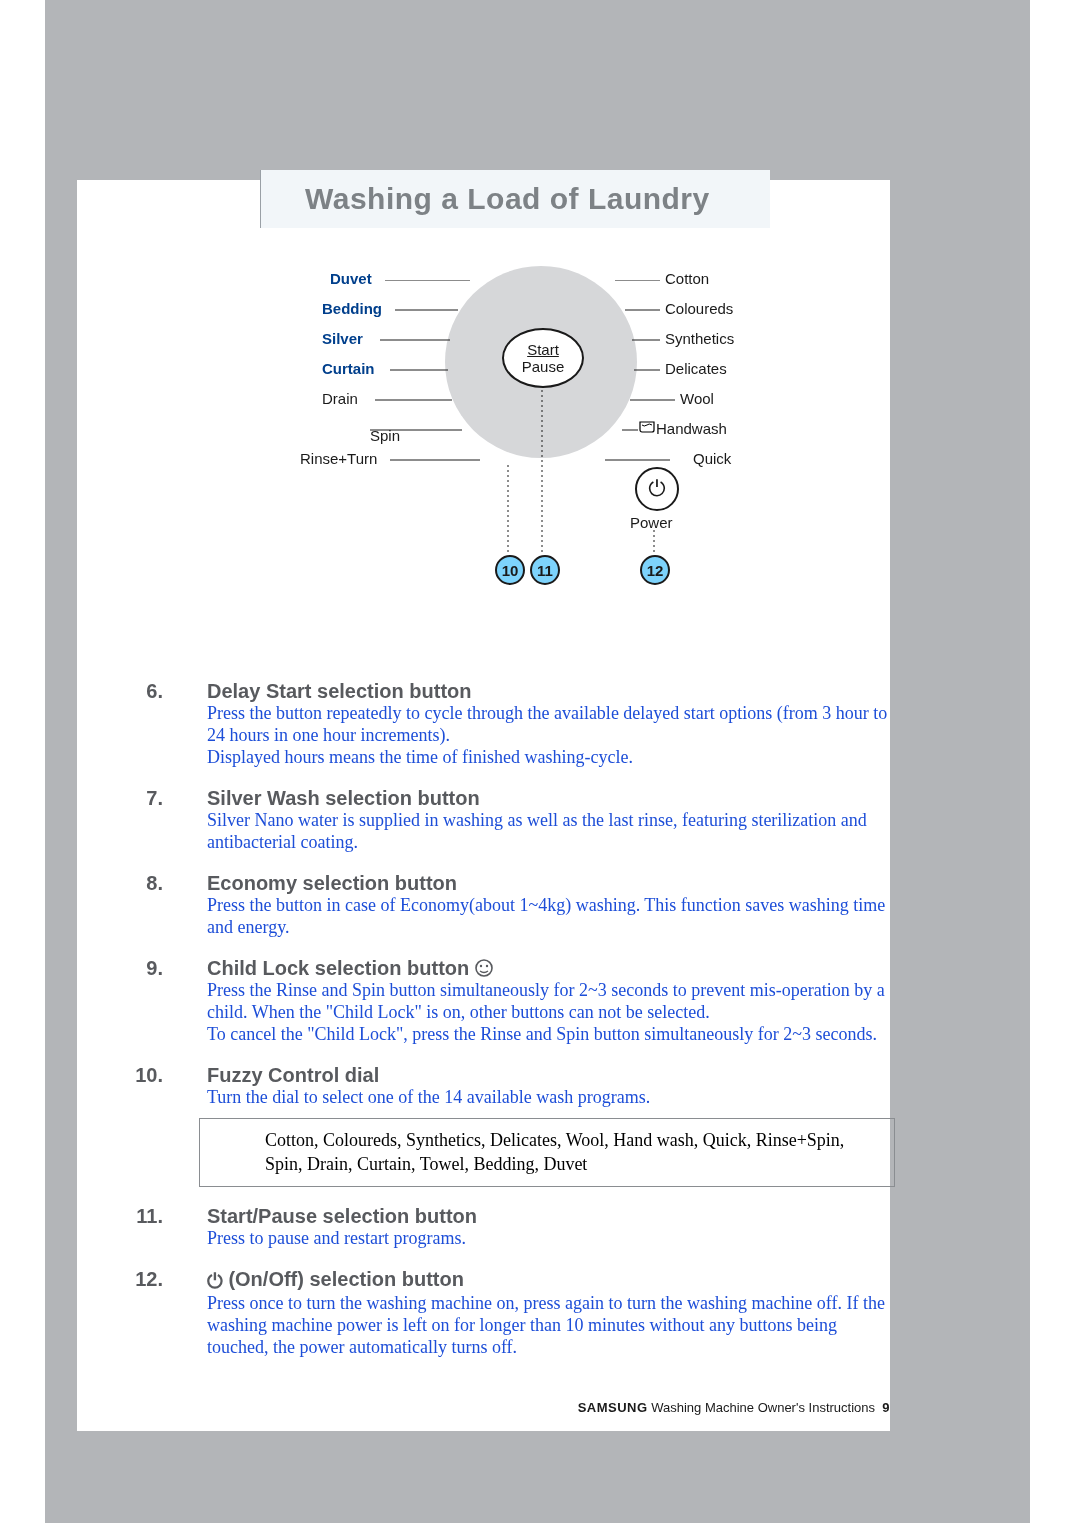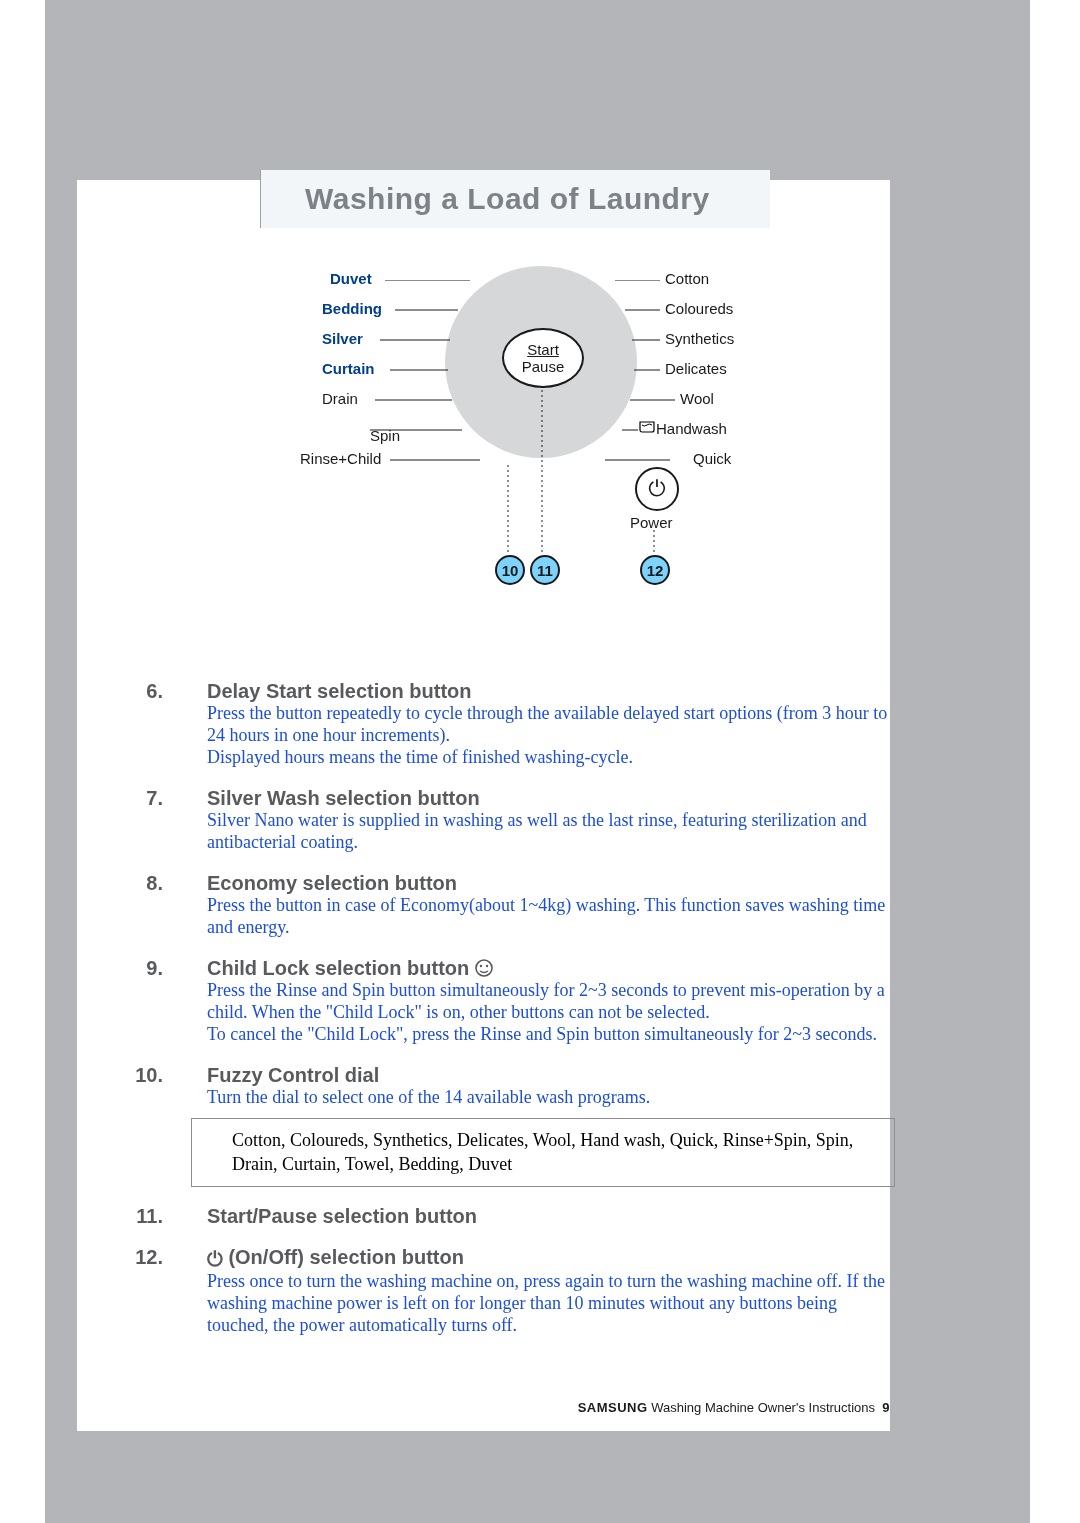--- a/index.html
+++ b/index.html
@@ -175,22 +175,22 @@
     line-height: 1.22;
     color: #1d4ed8;
     padding-left: 32px;
   }
   .item .headline { padding-left: 32px; position: relative; }
   .item .headline .num {
     position: absolute; left: -6px;
   }
   .program-box {
     border: 1px solid #8a8d91;
-    padding: 10px 24px 10px 40px;
-    margin: 10px 0 18px 16px;
+    padding: 10px 24px 10px 65px;
+    margin: 10px 0 18px 24px;
     font-family: Georgia, "Times New Roman", serif;
     font-size: 18px;
     line-height: 1.3;
   }
   .footer {
     position: absolute;
     left: 0;
     width: 890px;
     top: 1400px;
     text-align: right;
@@ -226,21 +226,21 @@
       <span class="ul">Start</span>
       <span>Pause</span>
     </div>
 
     <span class="dial-label left blue" style="left:0px; top:-10px;">Duvet</span>
     <span class="dial-label left blue" style="left:-8px; top:20px;">Bedding</span>
     <span class="dial-label left blue" style="left:-8px; top:50px;">Silver</span>
     <span class="dial-label left blue" style="left:-8px; top:80px;">Curtain</span>
     <span class="dial-label left" style="left:-8px; top:110px;">Drain</span>
     <span class="dial-label left" style="left:-8px; top:147px;margin-left:48px;">Spin</span>
-    <span class="dial-label left" style="left:-30px; top:170px;">Rinse+Child</span>
+    <span class="dial-label left" style="left:-30px; top:170px;">Rinse+Turn</span>
 
     <span class="dial-label right" style="left:335px; top:-10px;">Cotton</span>
     <span class="dial-label right" style="left:335px; top:20px;">Coloureds</span>
     <span class="dial-label right" style="left:335px; top:50px;">Synthetics</span>
     <span class="dial-label right" style="left:335px; top:80px;">Delicates</span>
     <span class="dial-label right" style="left:350px; top:110px;">Wool</span>
     <span class="dial-label right" style="left:326px; top:140px;">Handwash</span>
     <span class="dial-label right" style="left:345px; top:170px;margin-left:18px;">Quick</span>
 
     <span style="position:absolute; left:308px; top:139px; font-size:14px;">
@@ -320,20 +320,21 @@
     </div>
 
     <div class="item">
       <div class="headline"><span class="head num">10.</span><span class="head">Fuzzy Control dial</span></div>
       <div class="body">Turn the dial to select one of the 14 available wash programs.</div>
       <div class="program-box">Cotton, Coloureds, Synthetics, Delicates, Wool, Hand wash, Quick, Rinse+Spin, Spin, Drain, Curtain, Towel, Bedding, Duvet</div>
     </div>
 
     <div class="item">
       <div class="headline"><span class="head num">11.</span><span class="head">Start/Pause selection button</span></div>
+      <div class="body">Press to pause and restart programs.</div>
     </div>
 
     <div class="item">
       <div class="headline">
         <span class="head num">12.</span>
         <span class="head" style="vertical-align:-2px;">⏻ </span>
         <span class="head">(On/Off) selection button</span>
       </div>
       <div class="body" style="white-space:pre-line;">Press once to turn the washing machine on, press again to turn the washing machine off.  If the washing machine power is left on for longer than 10 minutes without any buttons being touched, the power automatically turns off.</div>
     </div>

